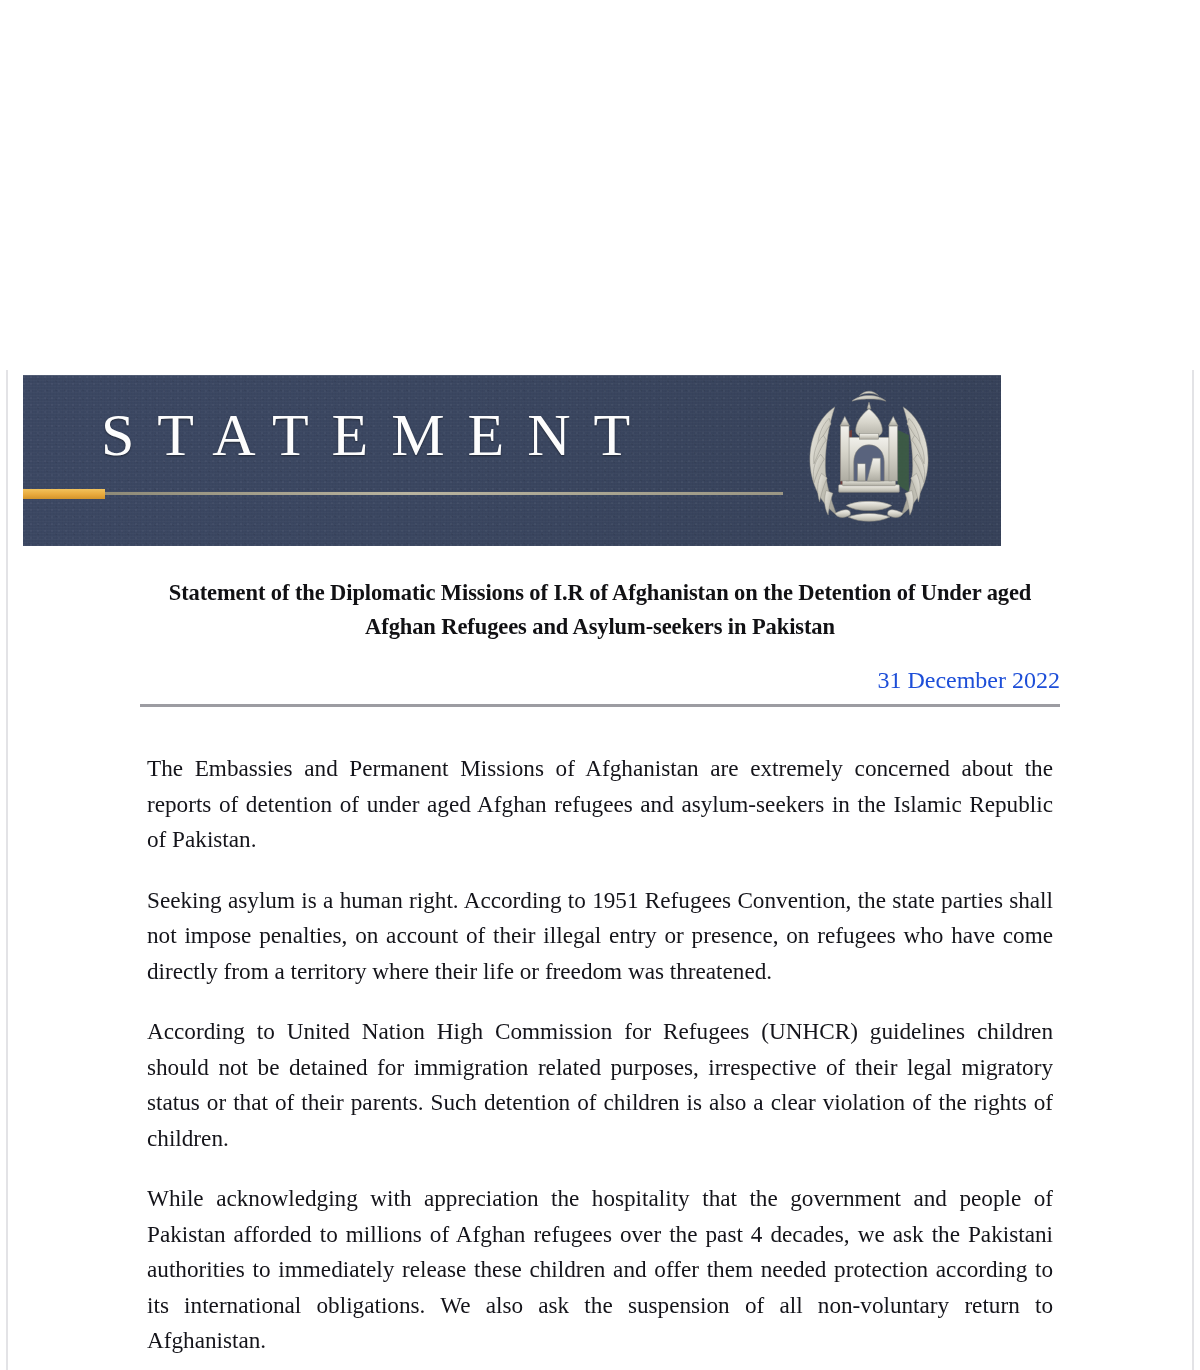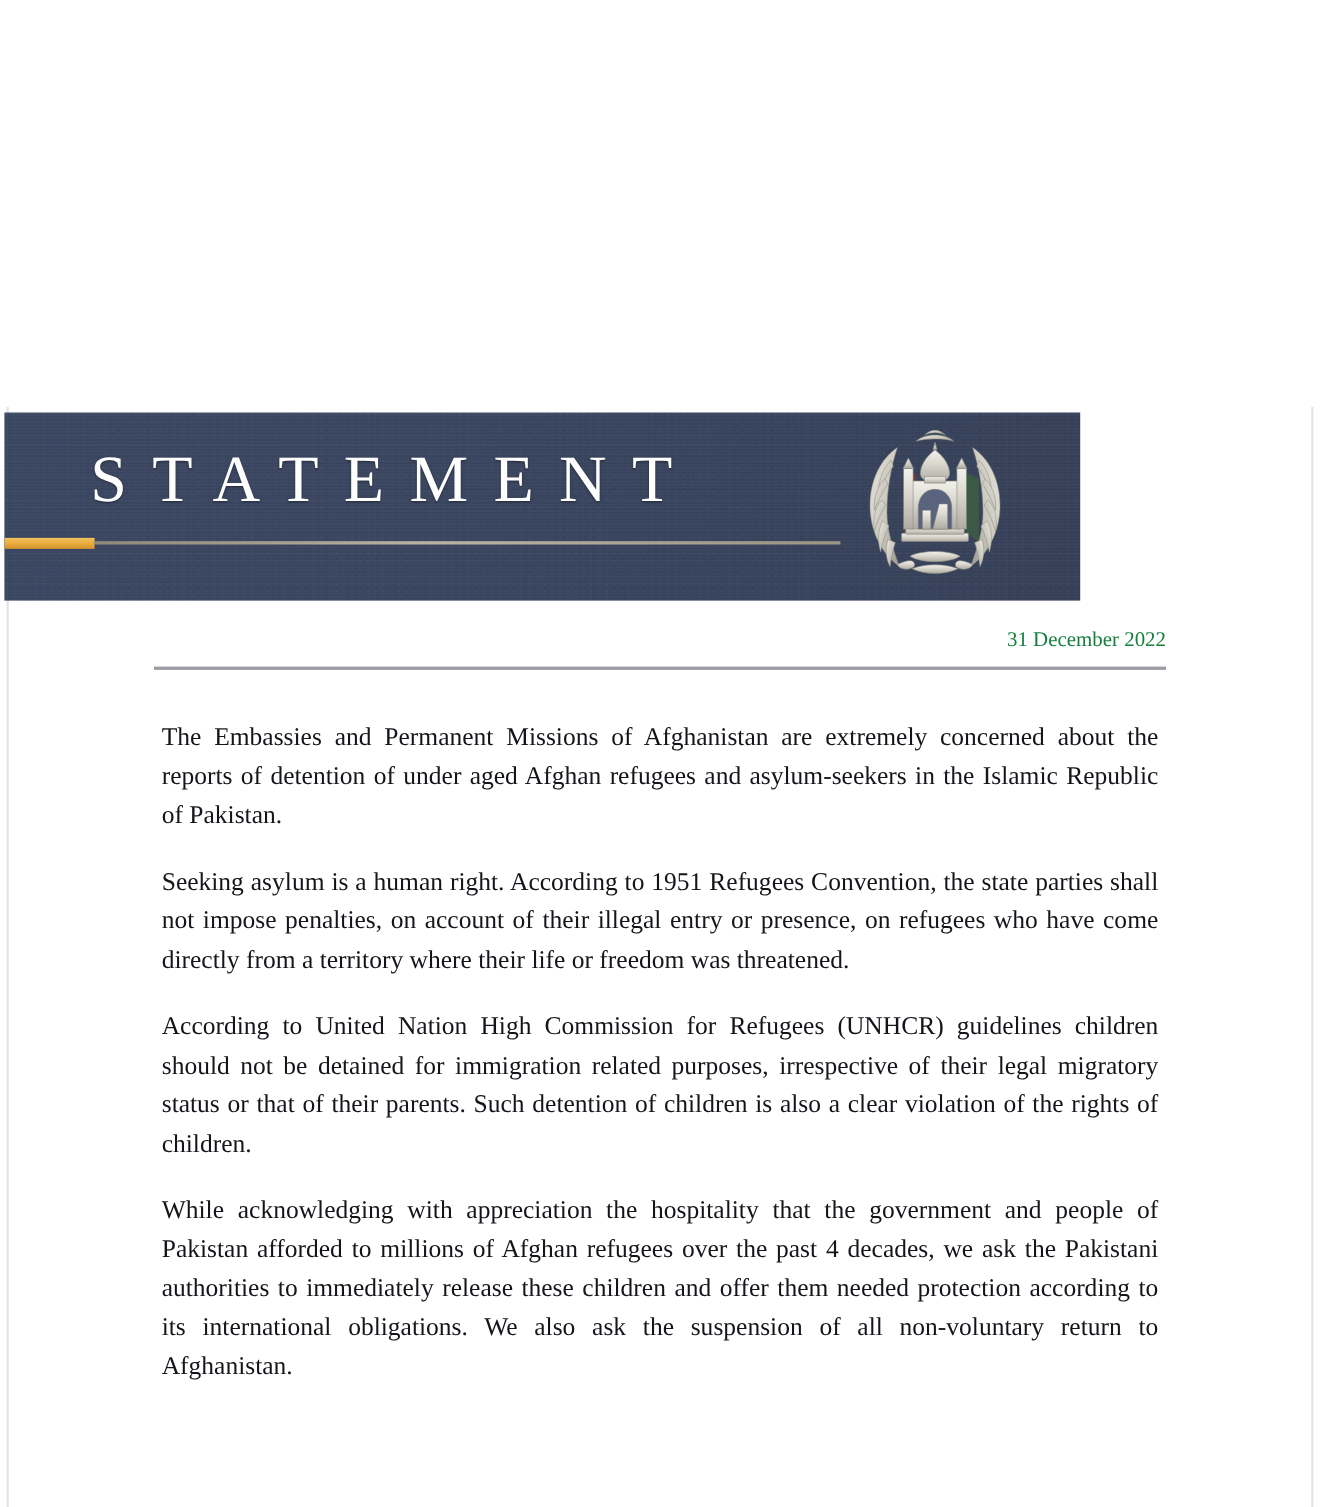--- a/index.html
+++ b/index.html
@@ -34,21 +34,21 @@
     height: 1000px;
     background: #ffffff;
     border-left: 2px solid #e3e3e6;
     border-right: 2px solid #e3e3e6;
     box-sizing: border-box;
   }
 
   
   .letterhead {
     position: absolute;
-    left: 4px;
+    left: 23px;
     top: 375px;
     width: 978px;
     height: 171px;
     background:
       radial-gradient(circle at 18% 28%, rgba(255,255,255,0.035) 0 1px, transparent 1px),
       radial-gradient(circle at 62% 71%, rgba(0,0,0,0.05) 0 1px, transparent 1px),
       linear-gradient(102deg, #3b4762 0%, #3a4660 42%, #364159 100%);
     background-size: 7px 7px, 9px 9px, 100% 100%;
     box-shadow: inset 0 1px 0 rgba(255,255,255,0.12);
     overflow: hidden;
@@ -143,23 +143,23 @@
     line-height: 34px;
     color: #111114;
     letter-spacing: -0.1px;
   }
 
   .doc-date {
     width: 920px;
     margin: 22px auto 0 auto;
     text-align: right;
     font-family: "Liberation Serif", "DejaVu Serif", serif;
-    font-size: 19px;
+    font-size: 24px;
     line-height: 28px;
-    color: #15803d;
+    color: #1d4ed8;
     padding-right: 0px;
   }
 
   .date-rule {
     width: 920px;
     height: 3px;
     margin: 10px auto 0 auto;
     background: #9c9ca2;
   }
 
@@ -269,20 +269,21 @@
         <path d="M44 134 C56 128 62 130 60 136 C54 140 46 139 44 134 Z"></path>
         <path d="M116 134 C104 128 98 130 100 136 C106 140 114 139 116 134 Z"></path>
         <path d="M58 138 C70 133 90 133 102 138 C90 144 70 144 58 138 Z"></path>
       </g>
     </svg>
   </div>
 </div>
 
 <div class="doc-body">
 
+  <div class="doc-title">Statement of the Diplomatic Missions of I.R of Afghanistan on the Detention of Under aged Afghan Refugees and Asylum-seekers in Pakistan</div>
 
   <div class="doc-date">31 December 2022</div>
 
   <div class="date-rule"></div>
 
   <div class="paragraphs">
     <p class="para">The Embassies and Permanent Missions of Afghanistan are extremely concerned about the reports of detention of under aged Afghan refugees and asylum-seekers in the Islamic Republic of Pakistan.</p>
     <p class="para">Seeking asylum is a human right. According to 1951 Refugees Convention, the state parties shall not impose penalties, on account of their illegal entry or presence, on refugees who have come directly from a territory where their life or freedom was threatened.</p>
     <p class="para">According to United Nation High Commission for Refugees (UNHCR) guidelines children should not be detained for immigration related purposes, irrespective of their legal migratory status or that of their parents. Such detention of children is also a clear violation of the rights of children.</p>
     <p class="para">While acknowledging with appreciation the hospitality that the government and people of Pakistan afforded to millions of Afghan refugees over the past 4 decades, we ask the Pakistani authorities to immediately release these children and offer them needed protection according to its international obligations. We also ask the suspension of all non-voluntary return to Afghanistan.</p>

